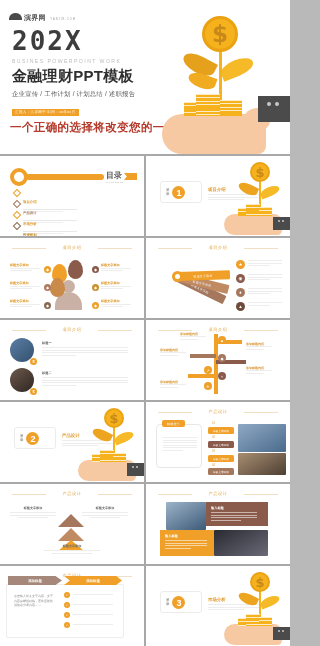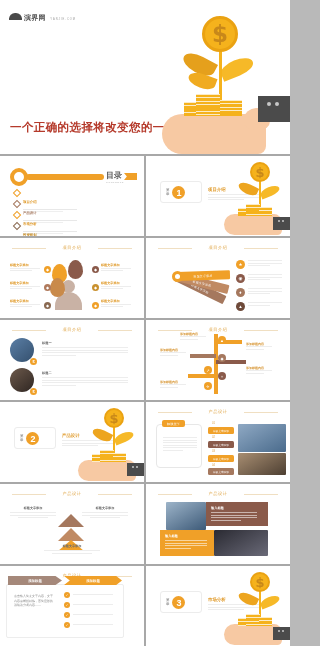--- a/index.html
+++ b/index.html
@@ -186,20 +186,27 @@
 
   <div class="slide cover">
     <div class="logo">
       <span class="logo-mark"></span>
       <span>
         <span class="logo-text">演界网</span>
         <span class="logo-sub">YANJIE.COM</span>
       </span>
     </div>
 
+    <div class="cover-left">
+      <div class="year">202X</div>
+      <div class="eyebrow">BUSINES  POWERPOINT  WORK</div>
+      <div class="main-title">金融理财PPT模板</div>
+      <div class="sub-title">企业宣传 / 工作计划 / 计划总结 / 述职报告</div>
+      <div class="badge">汇报人：演界网中 时间：xx年xx月</div>
+    </div>
     <div class="slogan">一个正确的选择将改变您的一生</div>
 
     <div class="plant">
       <div class="leaf l1"></div>
       <div class="leaf l2"></div>
       <div class="leaf l3"></div>
       <div class="stem"></div>
       <div class="coin-big">
         <span>$</span>
       </div>

